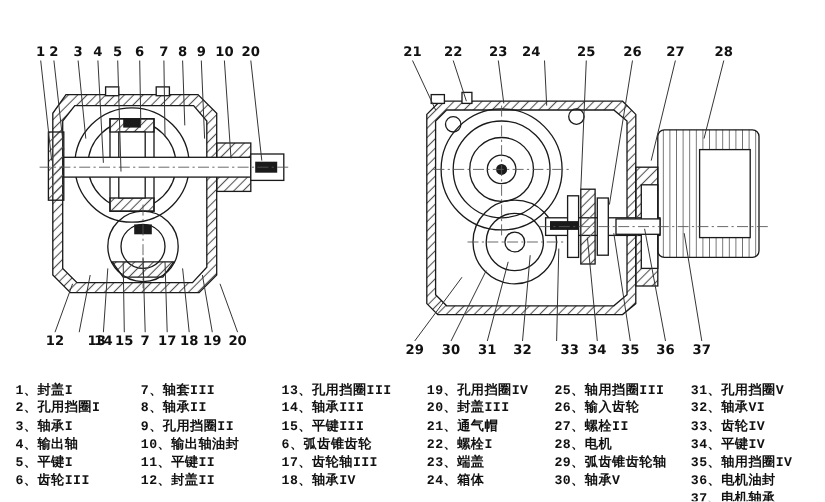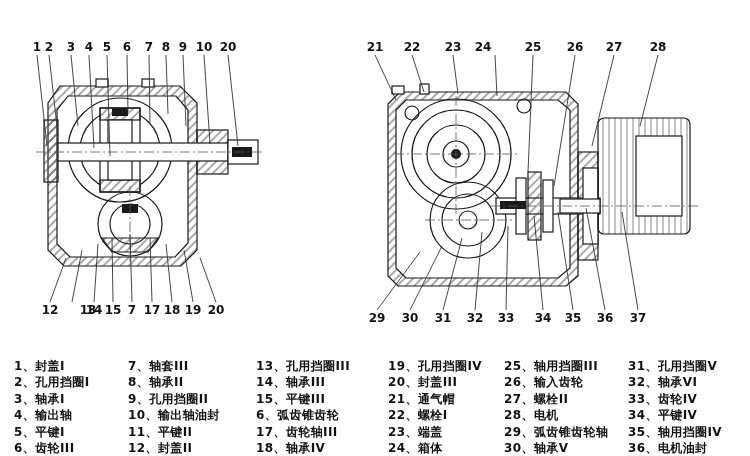--- a/index.html
+++ b/index.html
@@ -1,21 +1,21 @@
 <!DOCTYPE html>
 <html><head>
 <meta charset="utf-8">
 <style>
   * { margin:0; padding:0; box-sizing:border-box; }
   html,body { width:750px; height:456px; background:#ffffff; font-family:"DejaVu Sans", sans-serif; }
   .stage { position:relative; width:750px; height:456px; background:#ffffff; overflow:hidden; }
   .drawing-svg { position:absolute; left:0; top:0; }
   .callout { position:absolute; transform:translateX(-50%); font-size:12px; font-weight:700; color:#111; line-height:14px; }
   .legend { position:absolute; left:0; top:339px; width:750px; height:117px; color:#111; }
-  .lcol { position:absolute; top:19px; }
+  .lcol { position:absolute; top:8px;font-family:Liberation Mono, monospace; }
   .litem { font-size:12px; font-weight:700; line-height:16.4px; white-space:nowrap; letter-spacing:0.4px; }
   .cl { stroke:#555; stroke-width:0.8; stroke-dasharray:10 3 2 3; }
   .leader { stroke:#333; stroke-width:0.9; }
 </style>
 </head>
 <body>
 
 <div class="stage">
 
   <svg class="drawing-svg" width="750" height="456" viewBox="0 0 750 456">
@@ -168,21 +168,21 @@
   <span class="callout" style="left:483px;top:40px">24</span>
   <span class="callout" style="left:533px;top:40px">25</span>
   <span class="callout" style="left:575px;top:40px">26</span>
   <span class="callout" style="left:614px;top:40px">27</span>
   <span class="callout" style="left:658px;top:40px">28</span>
 
   <span class="callout" style="left:377px;top:311px">29</span>
   <span class="callout" style="left:410px;top:311px">30</span>
   <span class="callout" style="left:443px;top:311px">31</span>
   <span class="callout" style="left:475px;top:311px">32</span>
-  <span class="callout" style="left:506px;top:311px">33</span>
+  <span class="callout" style="left:518px;top:311px">33</span>
   <span class="callout" style="left:543px;top:311px">34</span>
   <span class="callout" style="left:573px;top:311px">35</span>
   <span class="callout" style="left:605px;top:311px">36</span>
   <span class="callout" style="left:638px;top:311px">37</span>
 
   <div class="legend">
     <div class="lcol" style="left:14px">
       <div class="litem">1、封盖I</div>
       <div class="litem">2、孔用挡圈I</div>
       <div class="litem">3、轴承I</div>

